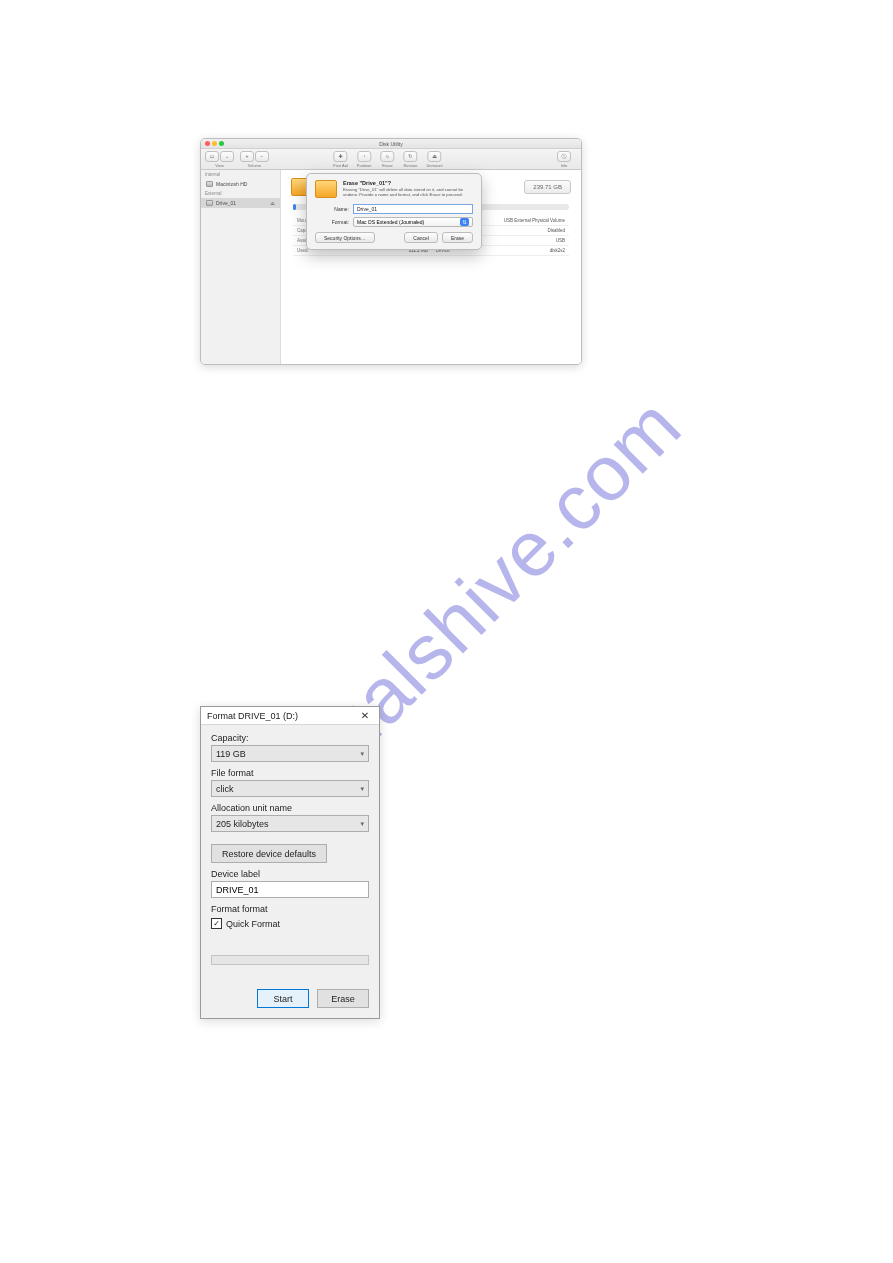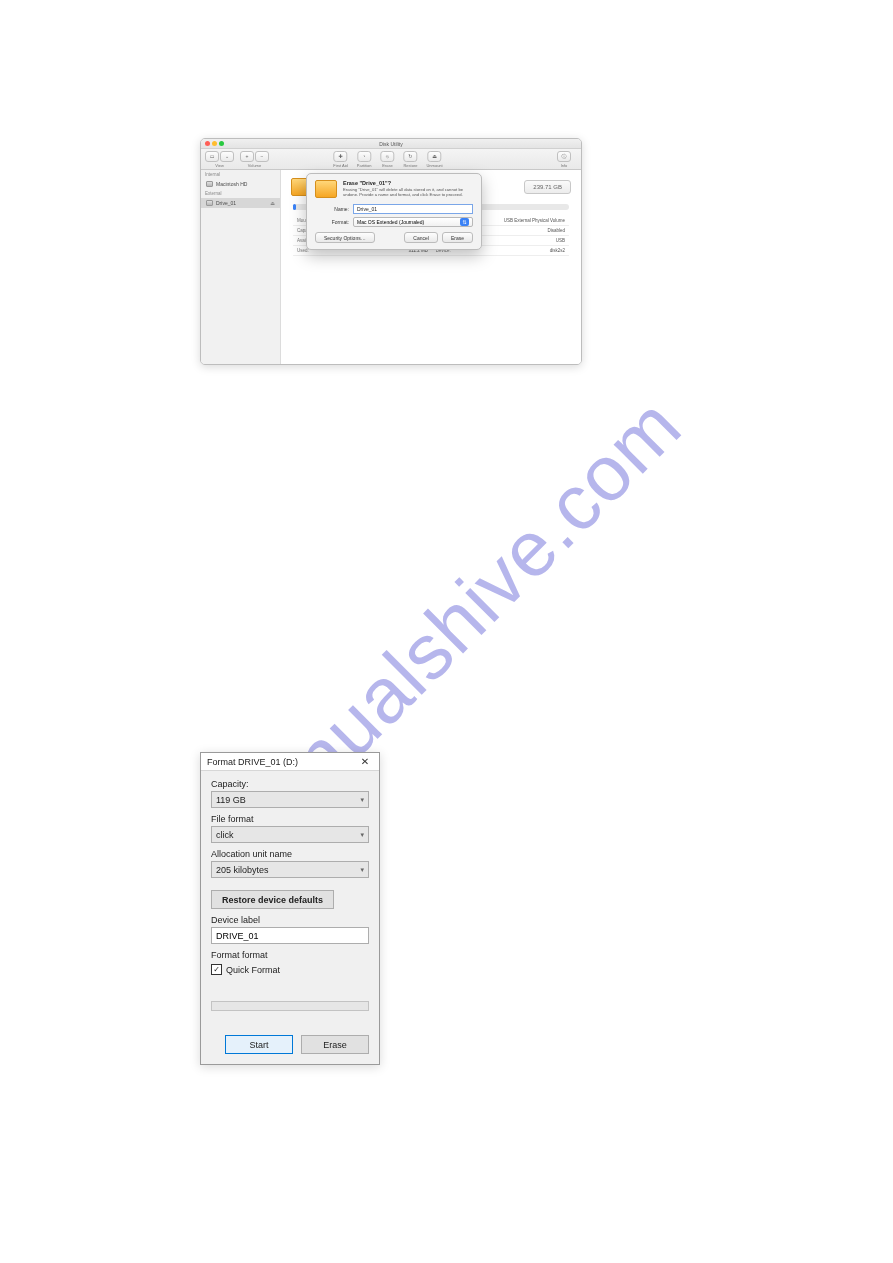--- a/index.html
+++ b/index.html
@@ -132,21 +132,21 @@
   .sselect .chev { width:9px;height:8px;background:#3b82f6;border-radius:2px;display:flex;align-items:center;justify-content:center;color:#fff;font-size:5px;}
   .sheet-btns { display:flex; gap:4px; margin-top:5px; align-items:center;}
   .mac-btn { height:11px; padding:0 8px; background:linear-gradient(#fdfdfd,#e9e9e9); border:1px solid #bcbcbc; border-radius:3px; font-size:5px; color:#333; display:flex;align-items:center;}
   .mac-btn.primary { background:linear-gradient(#fdfdfd,#e9e9e9);}
   .sheet-btns .spacer { flex:1; }
 
   
   .win-dialog {
     position:absolute;
     left:200px;
-    top:752px;
+    top:706px;
     width:180px;
     height:313px;
     background:#f0f0f0;
     border:1px solid #9a9a9a;
     font-family: "Segoe UI", Tahoma, Arial, sans-serif;
     font-size:9px;
     color:#222;
     box-shadow: 0 2px 10px rgba(0,0,0,0.15);
   }
   .win-titlebar {
@@ -182,27 +182,27 @@
     height:19px;
     padding:0 10px;
     background:#e1e1e1;
     border:1px solid #adadad;
     font-size:9px;
     display:inline-flex;
     align-items:center;
     justify-content:center;
   }
   .wbtn.default { border:1px solid #0078d7; background:#e5f1fb;}
-  .restore-wrap { margin:12px 0 4px 0;font-weight:bold;}
+  .restore-wrap { margin:12px 0 4px 0;}
   .fmt-opts { margin-top:6px;}
   .chkrow { display:flex;align-items:center;gap:4px;margin-top:4px;font-size:9px;}
   .chkbox { width:11px;height:11px;border:1px solid #333;background:#fff;display:flex;align-items:center;justify-content:center;font-size:8px;}
   .progressbar { margin-top:26px; width:100%; height:10px; background:#e6e6e6; border:1px solid #c3c3c3;}
   .win-actions { display:flex; gap:8px; justify-content:flex-end; padding:0 10px 10px 10px; position:absolute; bottom:0; left:0; right:0;}
-  .win-actions .wbtn { width:68px;}
+  .win-actions .wbtn { width:52px;}
 </style>
 </head>
 <body>
 
 <div class="watermark">manualshive.com</div>
 
 <div class="mac-window">
   <div class="mac-titlebar">
     <div class="traffic">
       <div class="dot red"></div>

